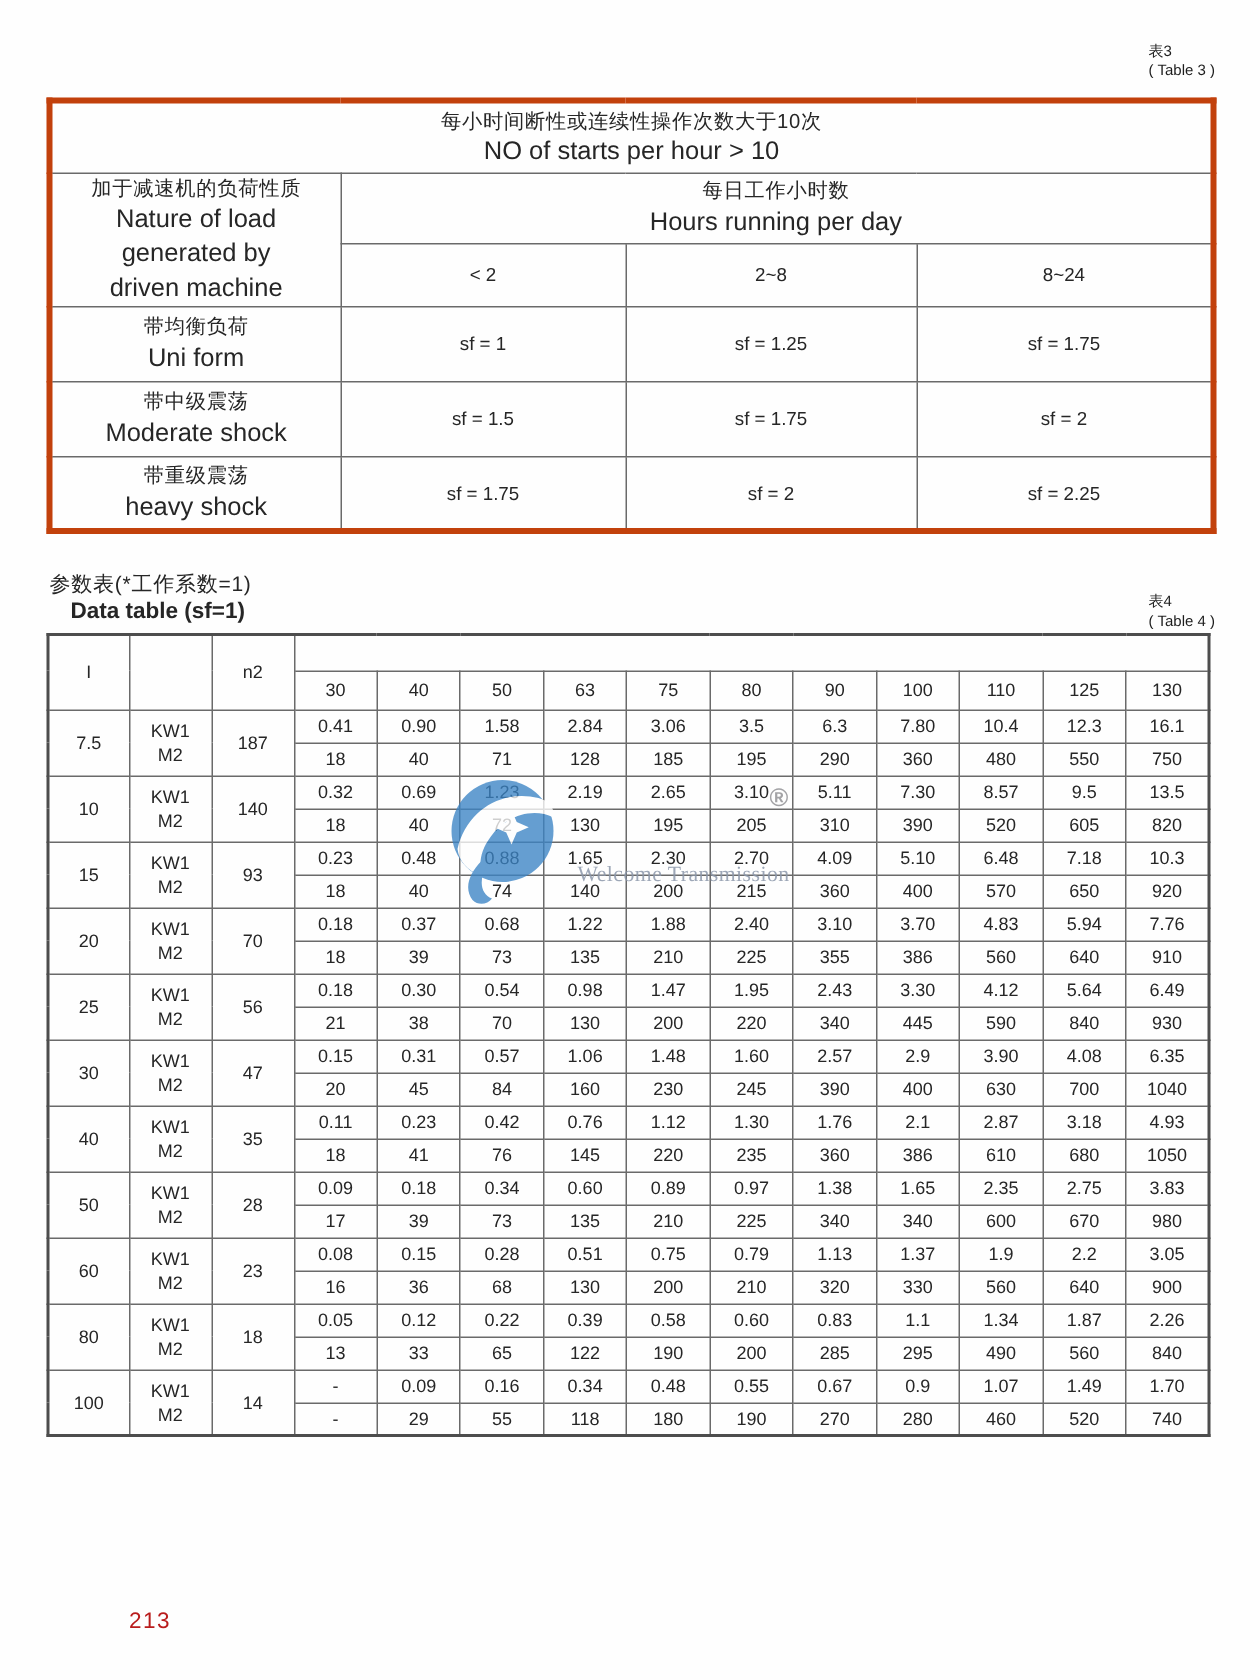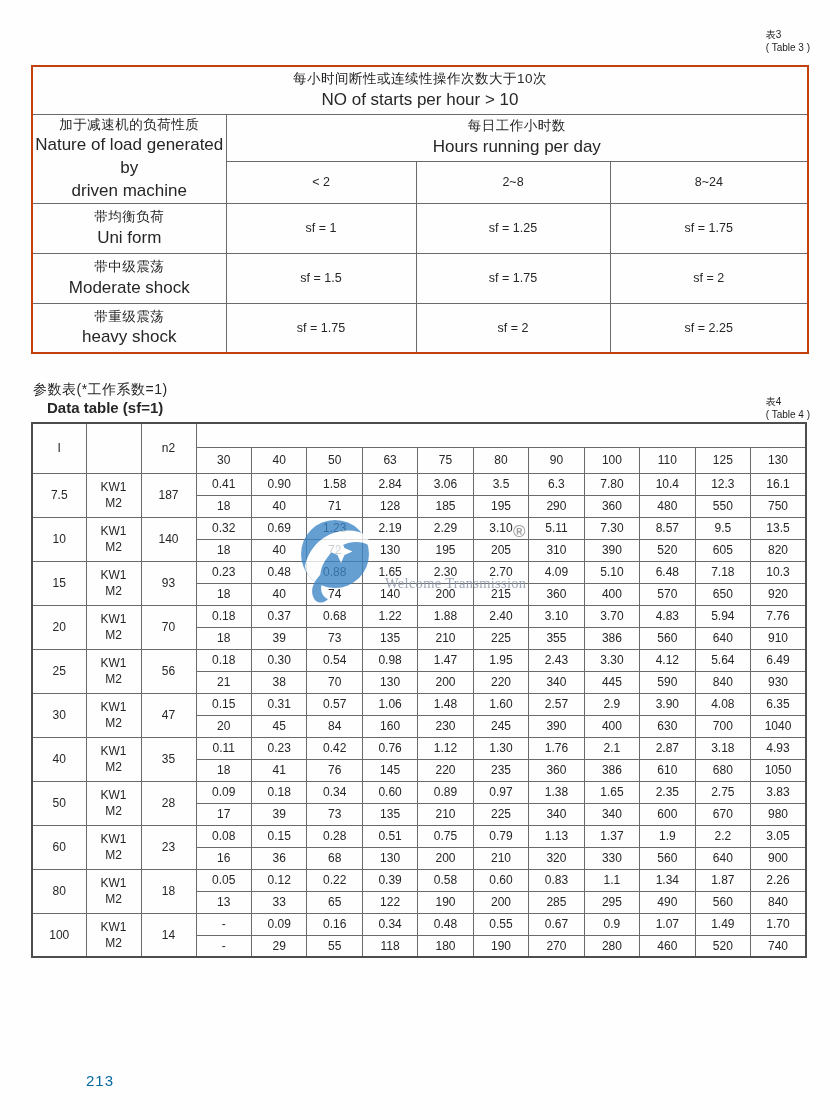--- a/index.html
+++ b/index.html
@@ -28,21 +28,21 @@
   td, th {
     border:1px solid #6a6a6a;
     text-align:center; vertical-align:middle;
     font-weight:normal;
     color:#262626;
     overflow:hidden;
     padding:0 2px;
   }
 
   
-  .t3 { position:absolute; top:65px; left:31px; width:776px; border:2px solid #c2410c; }
+  .t3 { position:absolute; top:65px; left:31px; width:776px; border:4px solid #c2410c; }
   .t3 .cn { font-size:13.5px; line-height:1.45; letter-spacing:0.5px; }
   .t3 .en { font-size:17px; line-height:1.35; }
   .t3 tr.r-top td { height:48px; }
   .t3 tr.r-hours td { height:46px; }
   .t3 tr.r-cols td { height:41px; font-size:12.5px; }
   .t3 tr.r-data td { height:50px; font-size:12.5px; }
   .t3 col.c-label { width:194px; }
   .t3 col.c1 { width:190px; }
   .t3 col.c2 { width:194px; }
   .t3 col.c3 { width:198px; }
@@ -86,21 +86,21 @@
     position:absolute; left:88px; top:59px;
     font-size:14.5px;
     font-family:"Liberation Serif","DejaVu Serif",serif;
     color:rgba(140,152,170,0.85);
     letter-spacing:0.3px; white-space:nowrap;
   }
 
   
   .pageno {
     position:absolute; left:86px; top:1072px;
-    font-size:15px; color:#0369a1; letter-spacing:1px;
+    font-size:15px; color:#b91c1c; letter-spacing:1px;
   }
 </style>
 </head>
 <body>
 
 <div class="tag tag-t3">
   <div>表3</div>
   <div>( Table 3 )</div>
 </div>
 
@@ -249,21 +249,21 @@
         <td class="merged" rowspan="2">10</td>
         <td class="merged" rowspan="2">
           <div>KW1</div>
           <div>M2</div>
         </td>
         <td class="merged" rowspan="2">140</td>
         <td>0.32</td>
         <td>0.69</td>
         <td>1.23</td>
         <td>2.19</td>
-        <td>2.29</td>
+        <td>2.65</td>
         <td>3.10</td>
         <td>5.11</td>
         <td>7.30</td>
         <td>8.57</td>
         <td>9.5</td>
         <td>13.5</td>
       </tr>
       <tr class="sub">
         <td>18</td>
         <td>40</td>

